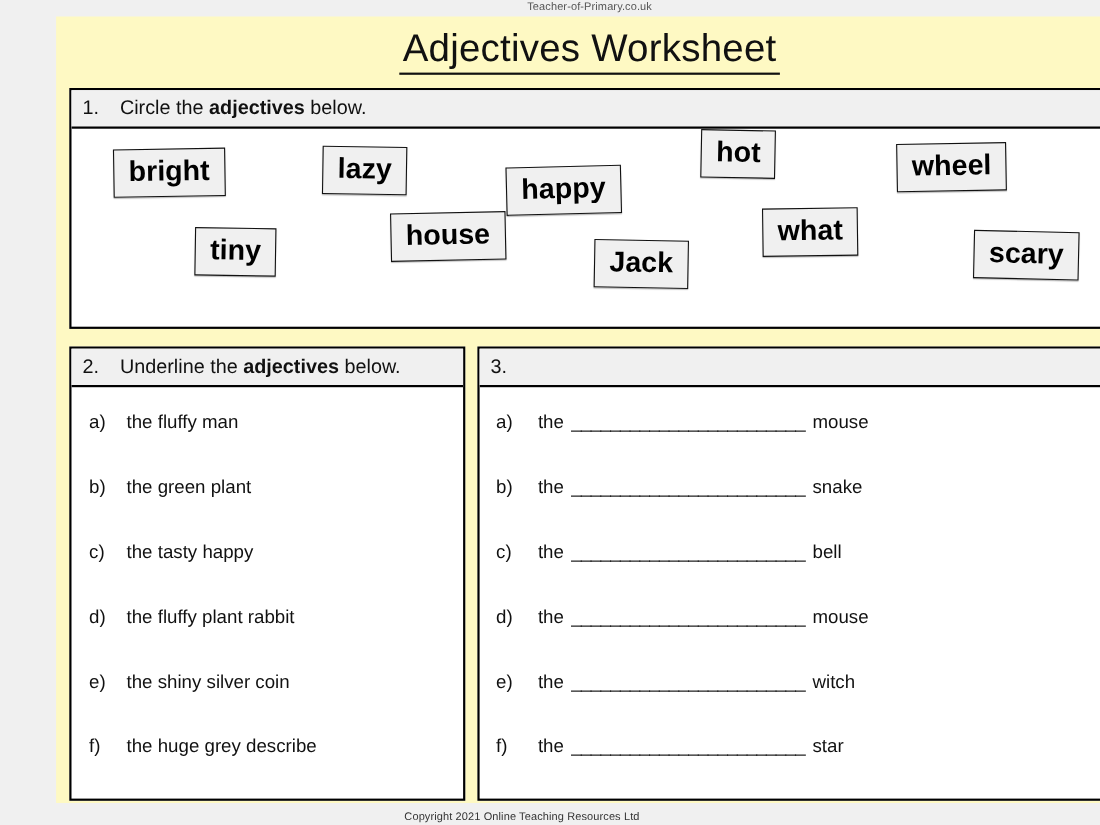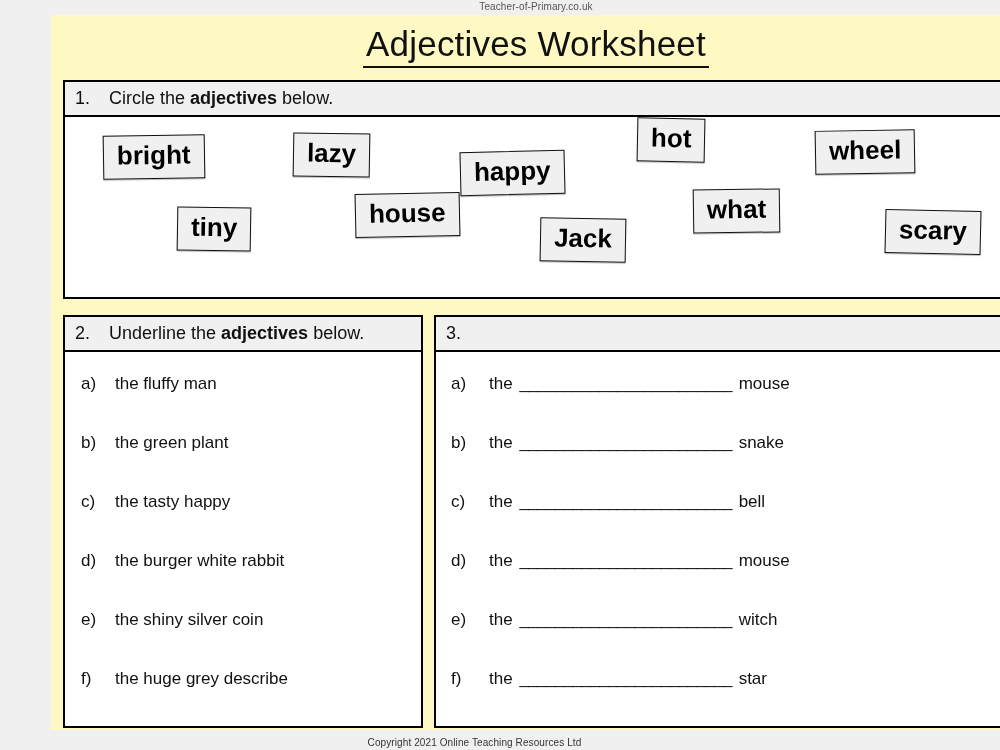--- a/index.html
+++ b/index.html
@@ -211,21 +211,21 @@
           <div class="qitem">
             <span class="lbl">b)</span>
             <span class="body">the green plant</span>
           </div>
           <div class="qitem">
             <span class="lbl">c)</span>
             <span class="body">the tasty happy</span>
           </div>
           <div class="qitem">
             <span class="lbl">d)</span>
-            <span class="body">the burger white rabbit</span>
+            <span class="body">the fluffy plant rabbit</span>
           </div>
           <div class="qitem">
             <span class="lbl">e)</span>
             <span class="body">the shiny silver coin</span>
           </div>
           <div class="qitem">
             <span class="lbl">f)</span>
             <span class="body">the huge grey describe</span>
           </div>
         </div>

